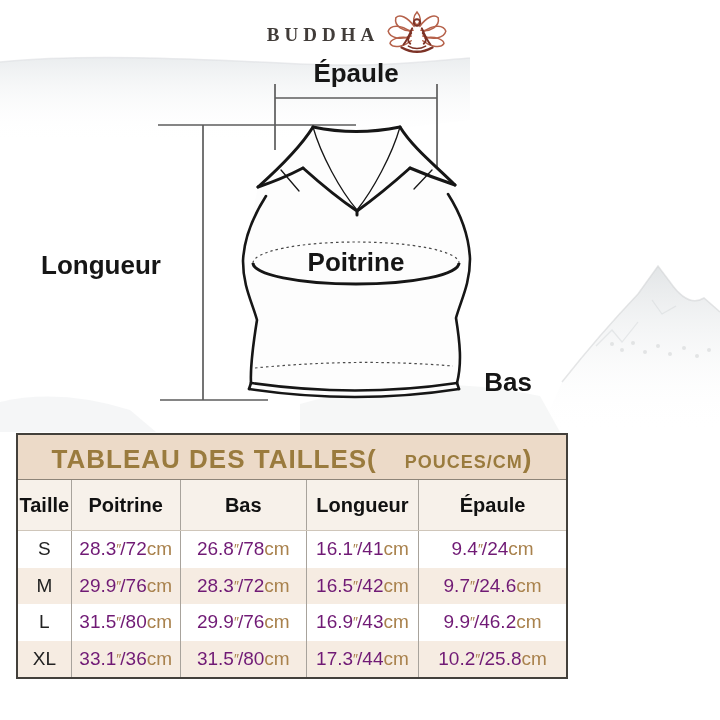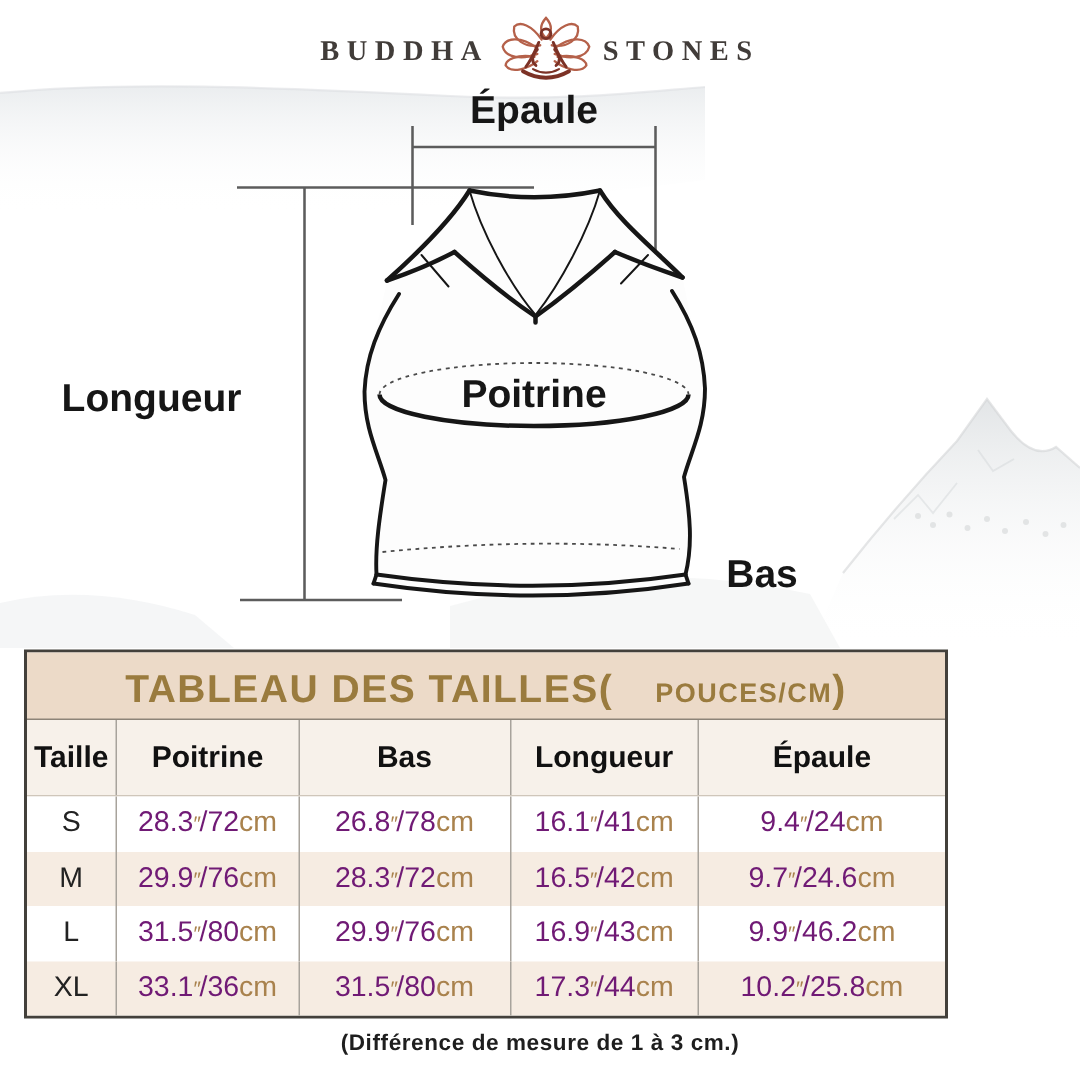--- a/index.html
+++ b/index.html
@@ -22,21 +22,21 @@
     font-family:"Liberation Serif", serif;
     font-size:19px; font-weight:600; letter-spacing:5px; color:#413c39;
   }
 
   
   .diagram { position:absolute; left:0; top:58px; z-index:2; }
   .dg-label { font-family:"Liberation Sans", sans-serif; font-size:26px; font-weight:bold; fill:#161616; }
 
   
   .size-table {
-    position:absolute; left:16px; top:433px; width:616px; height:246px;
+    position:absolute; left:16px; top:433px; width:552px; height:246px;
     border:2px solid #43403b; background:#fff; z-index:3;
     display:flex; flex-direction:column;
   }
   .table-title {
     height:45px; flex:0 0 45px; background:#ecdac8; border-bottom:1px solid #8d8478;
     display:flex; align-items:baseline; justify-content:center; padding-top:9px;
     color:#9a7b3e; font-weight:bold; letter-spacing:1px;
   }
   .tt-main  { font-size:26px; }
   .tt-paren { font-size:26px; }
@@ -119,21 +119,20 @@
       <g fill="none" stroke="#7c3226" stroke-width="2" stroke-linecap="round">
         <circle cx="36" cy="13" r="3.4"></circle>
         <path d="M31,19 C28,26 26,31 22,36"></path>
         <path d="M41,19 C44,26 46,31 50,36"></path>
         <path d="M30,24 Q24,31 29,35"></path>
         <path d="M42,24 Q48,31 43,35"></path>
         <path d="M20,39 Q36,48 52,39" stroke-width="2.6"></path>
         <path d="M27,37.5 Q36,42.5 45,37.5" stroke-width="1.5"></path>
       </g>
     </svg>
-    <span class="brand-word">STONES</span>
   </div>
 
   <svg class="diagram" width="720" height="372" viewBox="0 0 720 372">
 
     <g stroke="#5c5c5c" stroke-width="1.7" fill="none">
       <line x1="275" y1="26" x2="275" y2="92"></line>
       <line x1="437" y1="26" x2="437" y2="126"></line>
       <line x1="275" y1="40" x2="437" y2="40"></line>
       <line x1="158" y1="67" x2="356" y2="67"></line>
       <line x1="203" y1="67" x2="203" y2="342"></line>
@@ -328,15 +327,14 @@
             <span class="n">10.2</span>
             <span class="u u-in">″</span>
             <span class="n">/</span>
             <span class="n">25.8</span>
             <span class="u">cm</span>
           </div>
       </div>
     </div>
   </div>
 
-  <div class="note">(Différence de mesure de 1 à 3 cm.)</div>
 
 </div>
 
 </body></html>

